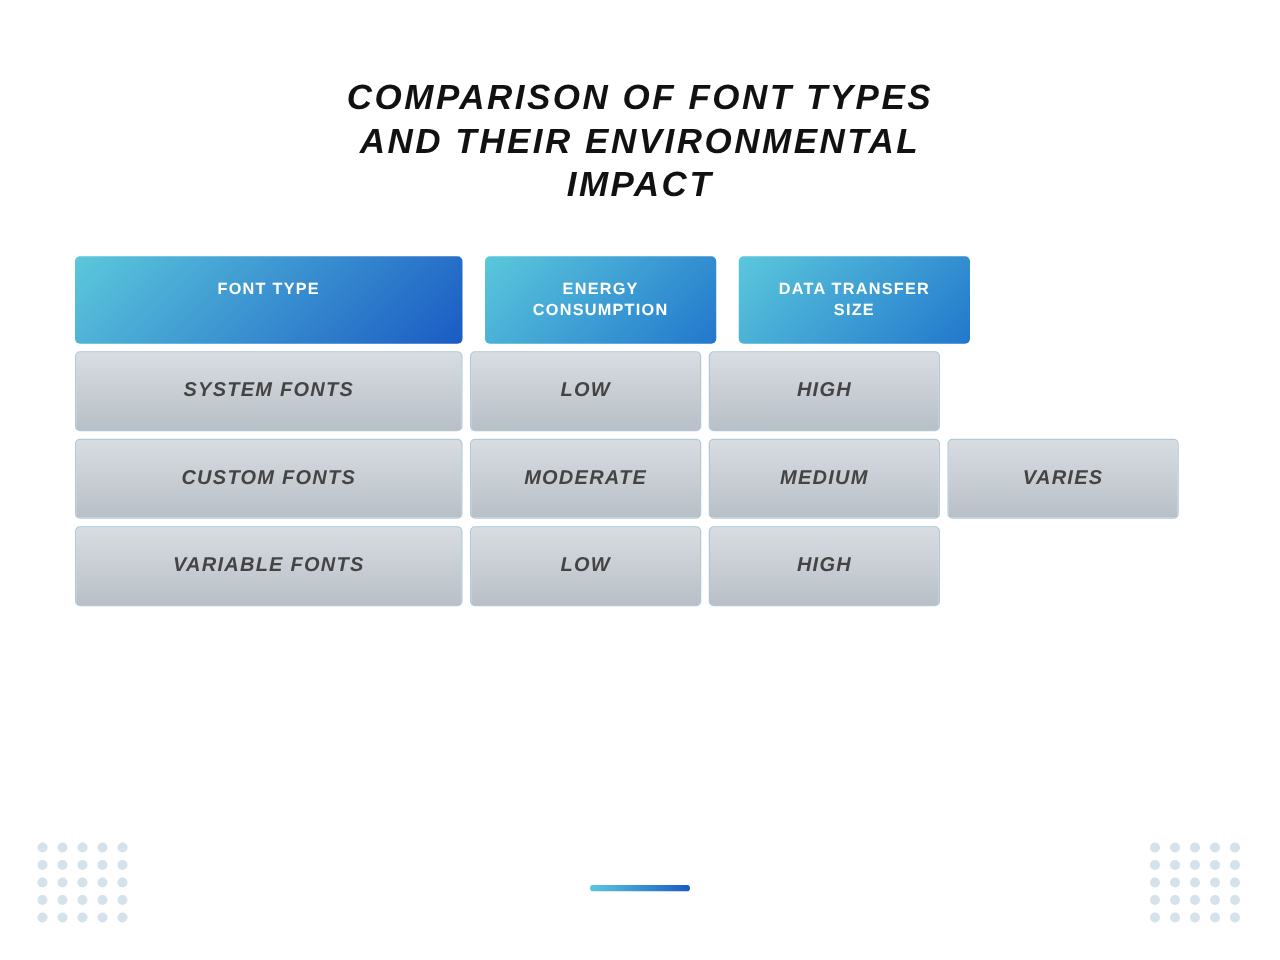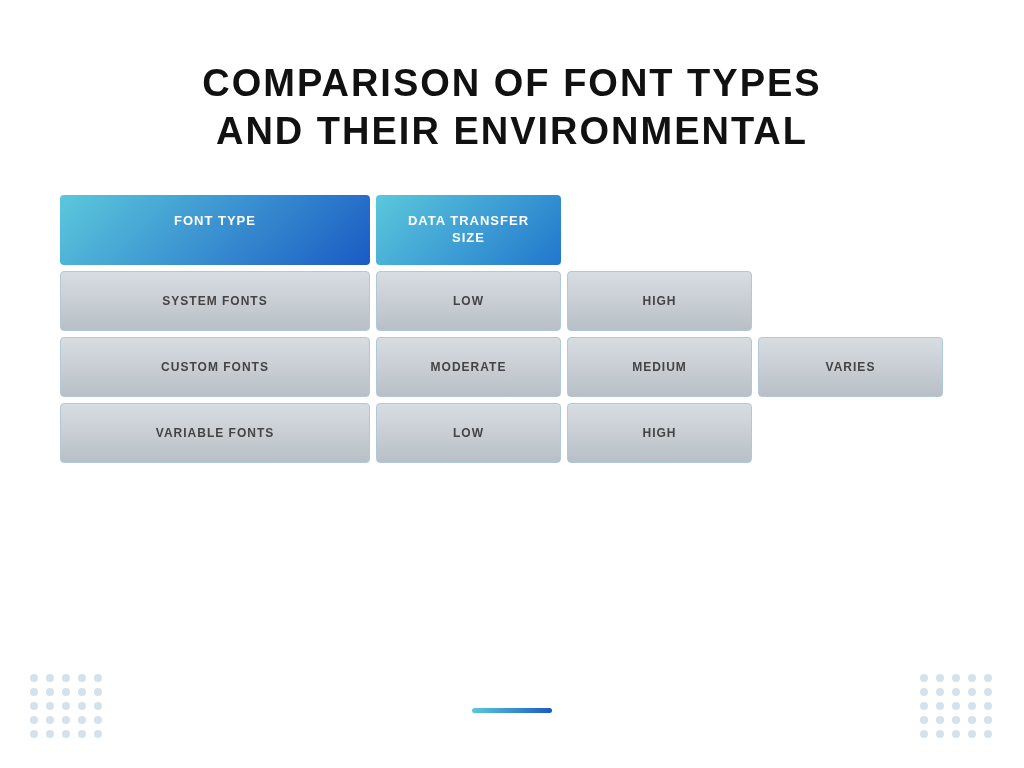--- a/index.html
+++ b/index.html
@@ -9,37 +9,38 @@
       height: 768px;
       background: #ffffff;
       font-family: Arial, Helvetica, sans-serif;
       overflow: hidden;
       position: relative;
     }
 
     .page-title {
       text-align: center;
       padding: 60px 120px 40px;
-      font-size: 38px;
+      font-size: 28px;
       font-weight: 900;
       letter-spacing: 2px;
       line-height: 1.25;
       color: #111111;
       text-transform: uppercase;
+      font-style: italic;
     }
 
     .table-container {
       margin: 0 60px;
     }
 
     
     .table-header {
       display: grid;
       grid-template-columns: 310px 185px 185px 185px;
-      gap: 6px;
+      gap: 18px;
       margin-bottom: 6px;
     }
 
     .header-cell {
       padding: 18px 12px;
       text-align: center;
       font-size: 13px;
       font-weight: 700;
       letter-spacing: 1px;
       text-transform: uppercase;
@@ -73,28 +74,29 @@
 
     .table-row {
       display: grid;
       grid-template-columns: 310px 185px 185px 185px;
       gap: 6px;
     }
 
     .data-cell {
       padding: 22px 12px;
       text-align: center;
-      font-size: 12px;
+      font-size: 16px;
       font-weight: 600;
       letter-spacing: 1px;
       text-transform: uppercase;
       color: #444444;
       border-radius: 4px;
       border: 1.5px solid #b0c8d8;
       background: linear-gradient(180deg, #d8dde2 0%, #b8bfc6 100%);
+      font-style: italic;
     }
 
     
     .dots-left {
       position: absolute;
       bottom: 30px;
       left: 30px;
       display: grid;
       grid-template-columns: repeat(5, 10px);
       gap: 6px;
@@ -128,25 +130,27 @@
       background: linear-gradient(90deg, #5bc8dc, #1a5bc4);
       border-radius: 3px;
     }
   </style>
 </head>
 <body>
 
 <h1 class="page-title">
   <span>COMPARISON OF FONT TYPES</span><br>
   <span>AND THEIR ENVIRONMENTAL</span><br>
+  <span>IMPACT</span>
 </h1>
 
 <div class="table-container">
   <div class="table-header">
     <div class="header-cell header-font-type">FONT TYPE</div>
+    <div class="header-cell header-energy">ENERGY<br>CONSUMPTION</div>
     <div class="header-cell header-data">DATA TRANSFER<br>SIZE</div>
   </div>
 
   <div class="table-body">
     <div class="table-row">
       <div class="data-cell">SYSTEM FONTS</div>
       <div class="data-cell">LOW</div>
       <div class="data-cell">HIGH</div>
     </div>
     <div class="table-row">

